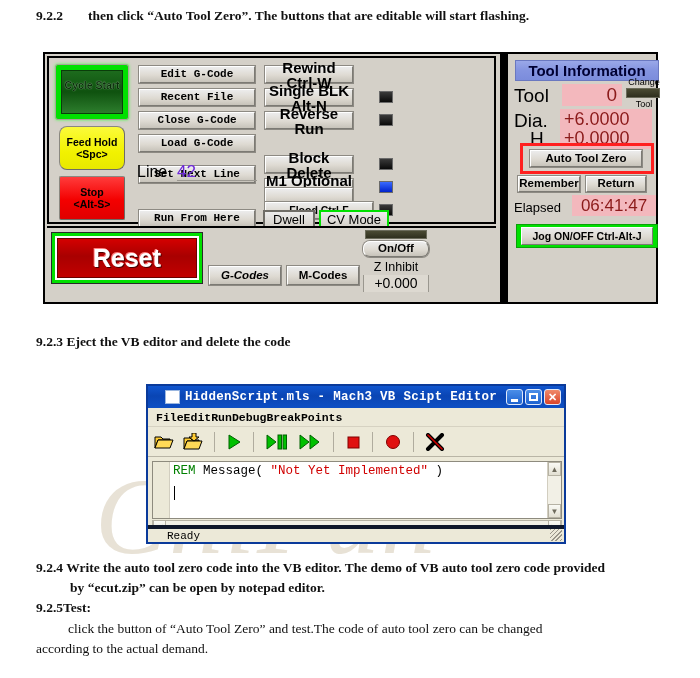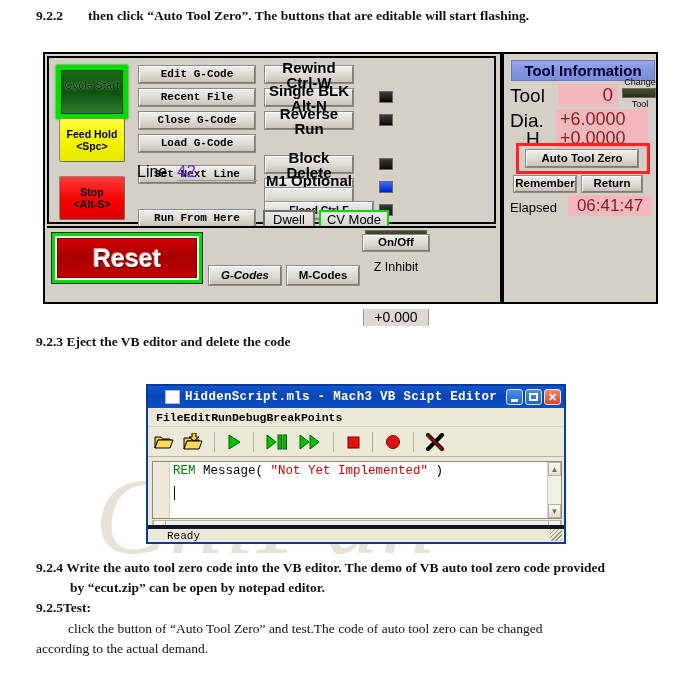--- a/index.html
+++ b/index.html
@@ -41,21 +41,21 @@
   .m3-upper{
     position:absolute;left:2px;top:2px;width:449px;height:168px;
     border:2px solid #000;box-sizing:border-box;background:#d4d0c8;
   }
   .m3-lower{
     position:absolute;left:2px;top:172px;width:449px;height:76px;
     border-top:2px solid #000;box-sizing:border-box;background:#d4d0c8;
   }
   .m3-right{
     position:absolute;left:455px;top:0;width:144px;height:248px;
-    border-left:4px solid #000000;box-sizing:border-box;background:#d4d0c8;
+    border-left:8px solid #000000;box-sizing:border-box;background:#d4d0c8;
   }
 
   
   .gbtn{
     position:absolute;background:linear-gradient(180deg,#ececec 0%,#dedad2 55%,#c7c3ba 100%);
     border:1px solid #fff;border-right-color:#7c7a74;border-bottom-color:#7c7a74;
     box-shadow:0 0 0 1px #8d8a83;
     color:#000;font-weight:bold;text-align:center;
     font-family:"Liberation Sans", sans-serif;
     display:flex;align-items:center;justify-content:center;
@@ -77,24 +77,24 @@
   }
   .cycle-inner{
     width:62px;height:44px;background:linear-gradient(180deg,#1d6b1d 0%,#0f520f 50%,#2d7d2d 100%);
     border:1px solid #0a3d0a;color:#000;font-size:10.5px;font-weight:bold;
     display:flex;flex-direction:column;align-items:center;justify-content:center;
     box-sizing:border-box;line-height:1.2;
     text-shadow:0 0 1px #bfe9bf;
   }
   .cycle-inner span{color:#0b2d0b;margin-top:48px;}
   .feed{
-    left:10px;top:60px;width:66px;height:44px;
+    left:10px;top:68px;width:66px;height:44px;
     background:linear-gradient(180deg,#fbfb3a 0%,#f2f200 60%,#e8e800 100%);
     border:1px solid #8a8880;border-right-color:#6e6c66;border-bottom-color:#6e6c66;
-    color:#000;font-size:10.5px;border-radius:2px;
+    color:#000;font-size:10.5px;border-radius:8px;
   }
   .stop{
     left:10px;top:118px;width:66px;height:44px;
     background:linear-gradient(180deg,#ff3b3b 0%,#f40000 55%,#e00000 100%);
     border:1px solid #8a8880;border-right-color:#6e6c66;border-bottom-color:#6e6c66;
     color:#000;font-size:10.5px;border-radius:2px;
   }
 
   
   .col2 .gbtn{left:90px;width:116px;height:17px;font-size:11px;font-family:Liberation Mono, monospace;}
@@ -144,30 +144,30 @@
     color:#fff;font-size:25px;font-weight:bold;font-family:"Liberation Sans",sans-serif;
     text-shadow:1px 1px 0 #4a0000,-1px -1px 0 #ff8080;
   }
   .gcodes{left:162px;top:38px;width:72px;height:19px;font-size:11.5px;font-style:italic;}
   .mcodes{left:240px;top:38px;width:72px;height:19px;font-size:11.5px;}
   .zbar{
     position:absolute;left:318px;top:2px;width:62px;height:9px;
     background:linear-gradient(180deg,#4a4a33,#2f2f1e);border:1px solid #6a6a5a;
     box-sizing:border-box;
   }
-  .onoff{left:316px;top:7px;width:66px;height:16px;font-size:11.5px;}
+  .onoff{left:316px;top:13px;width:66px;height:16px;font-size:11.5px;border-radius:7px;}
   .zinhibit-lbl{
     position:absolute;left:316px;top:32px;width:66px;text-align:center;
     font-size:12.5px;color:#000;font-family:"Liberation Sans",sans-serif;
   }
   .zinhibit-val{
     position:absolute;left:316px;top:47px;width:66px;height:17px;
     background:#ddd9d1;border-left:1px solid #9a978f;border-right:1px solid #9a978f;
     text-align:center;font-size:14px;color:#000;box-sizing:border-box;
-    font-family:"Liberation Sans",sans-serif;line-height:17px;margin-top:34px;
+    font-family:"Liberation Sans",sans-serif;line-height:17px;
   }
 
   
   .ti-header{
     position:absolute;left:7px;top:6px;width:144px;height:21px;
     background:linear-gradient(180deg,#9aa8e8 0%,#8494e0 50%,#7b8cdc 100%);
     border:1px solid #6a78c0;box-sizing:border-box;
     display:flex;align-items:center;justify-content:center;
     color:#000033;font-size:15px;font-weight:bold;font-family:"Liberation Sans",sans-serif;
   }
@@ -386,20 +386,23 @@
 
       <div class="atz-highlight"></div>
       <div class="gbtn atz-btn">Auto Tool Zero</div>
 
       <div class="gbtn remember">Remember</div>
       <div class="gbtn returnb">Return</div>
 
       <div class="elapsed-lbl">Elapsed</div>
       <div class="elapsed-val">06:41:47</div>
 
+      <div class="jog-wrap">
+        <div class="jog-btn">Jog ON/OFF Ctrl-Alt-J</div>
+      </div>
     </div>
   </div>
 
   <div class="doc-line t923">9.2.3 Eject the VB editor and delete the code</div>
 
   <div class="vb">
 
     <div class="vb-title">
       <div class="vb-ico"></div>
       <div class="vb-ttl-text">HiddenScript.mls - Mach3 VB Scipt Editor</div>

